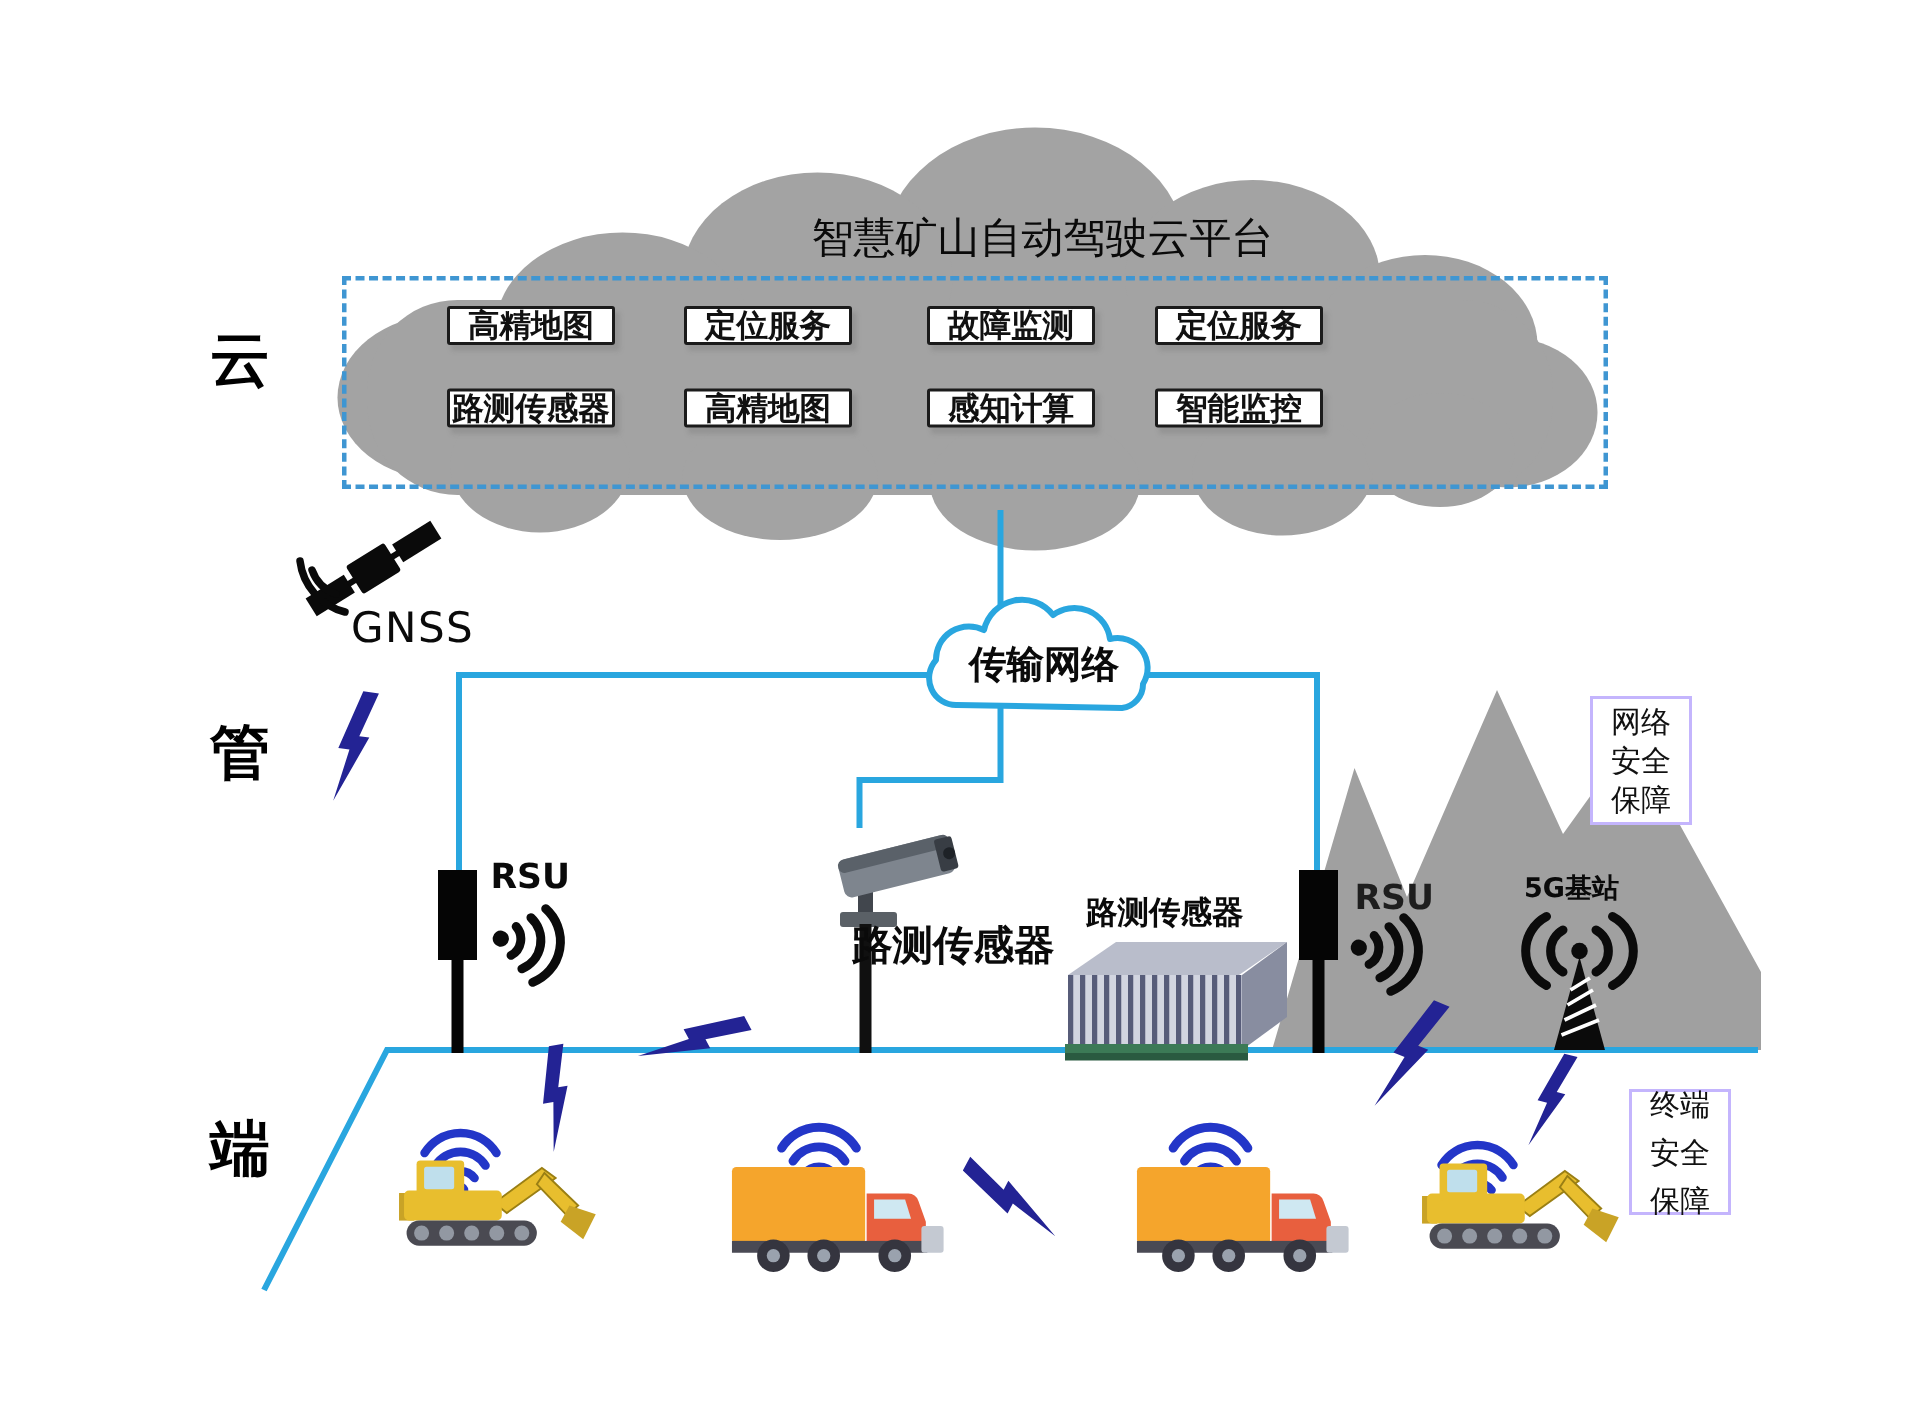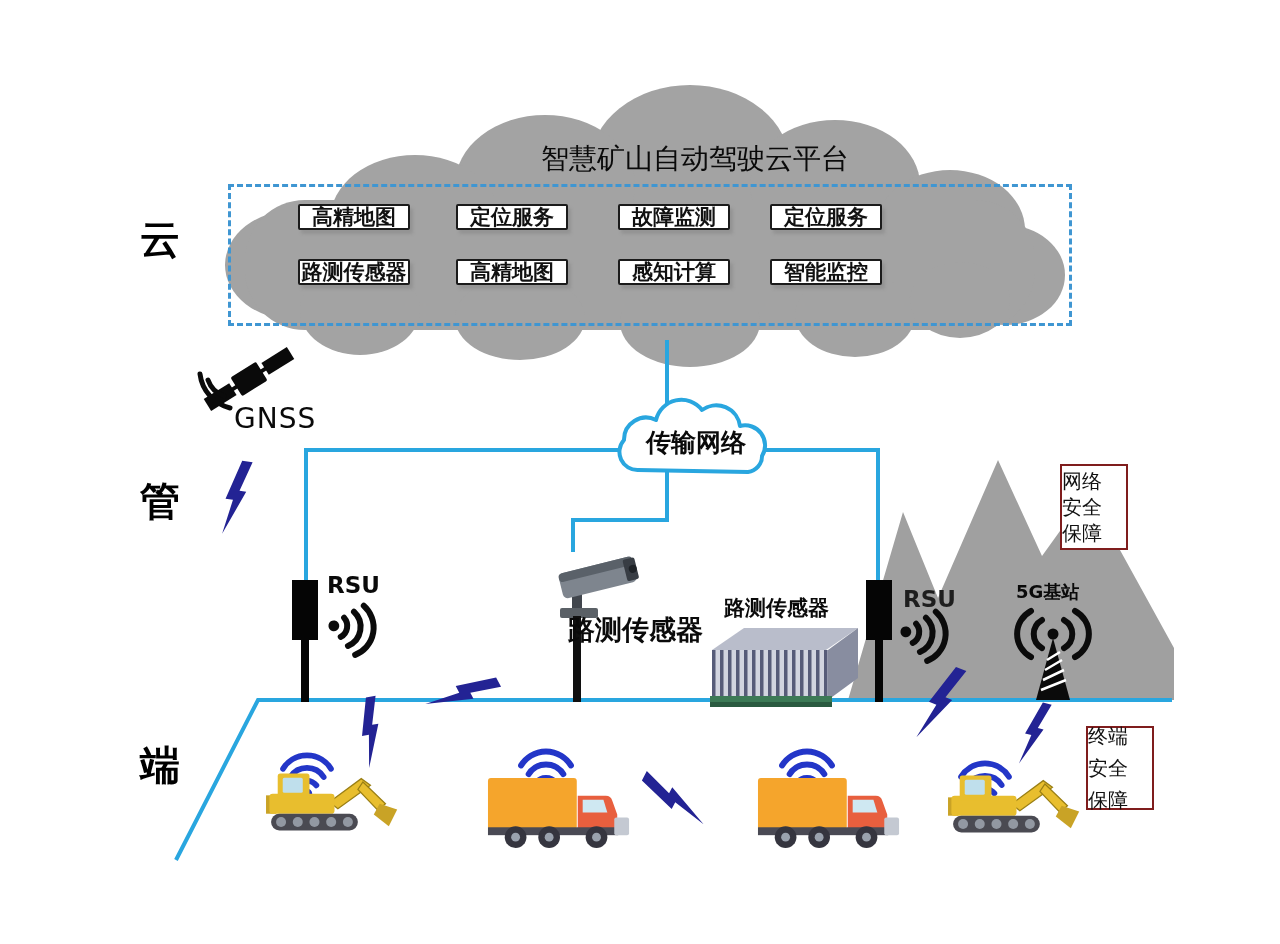--- a/index.html
+++ b/index.html
@@ -19,22 +19,22 @@
     border:3px dashed var(--dash-border-blue); }
   .module-box{ position:absolute; width:112px; height:26px; background:#fff;
     border:2px solid #1b1b1b; border-radius:2px; display:flex; align-items:center; justify-content:center;
     font-size:21px; font-weight:600; color:#111; box-shadow:3px 4px 3px rgba(130,130,130,.45); }
   .cloud-sec-box{ position:absolute; left:898px; top:224px; width:158px; height:50px; background:#fff;
     border:2px solid #1b1b1b; box-shadow:3px 4px 3px rgba(130,130,130,.45);
     display:flex; flex-direction:column; align-items:center; justify-content:center;
     font-size:20px; font-weight:500; color:#111; line-height:1.18; }
   .layer-label{ position:absolute; font-size:40px; font-weight:700; color:#000; }
   .dev-label{ position:absolute; font-weight:700; color:#0a0a0a; white-space:nowrap; }
-  .sec-box{ position:absolute; background:#fff; border:2px solid #7f1d1d; text-align:center;
-    font-size:20px; color:#111; display:flex; flex-direction:column; align-items:flex-start; justify-content:center; }
+  .sec-box{ position:absolute; background:#fff; border:2px solid #c4b5fd; text-align:center;
+    font-size:20px; color:#111; display:flex; flex-direction:column; align-items:center; justify-content:center; }
   .trans-label{ position:absolute; left:604px; top:426px; width:184px; text-align:center;
     font-size:25px; font-weight:700; color:#0a0a0a; }
   svg{ display:block; overflow:visible; }
 </style>
 </head>
 <body>
 
 <div class="canvas">
 
   <svg width="0" height="0" class="abs" aria-hidden="true">

